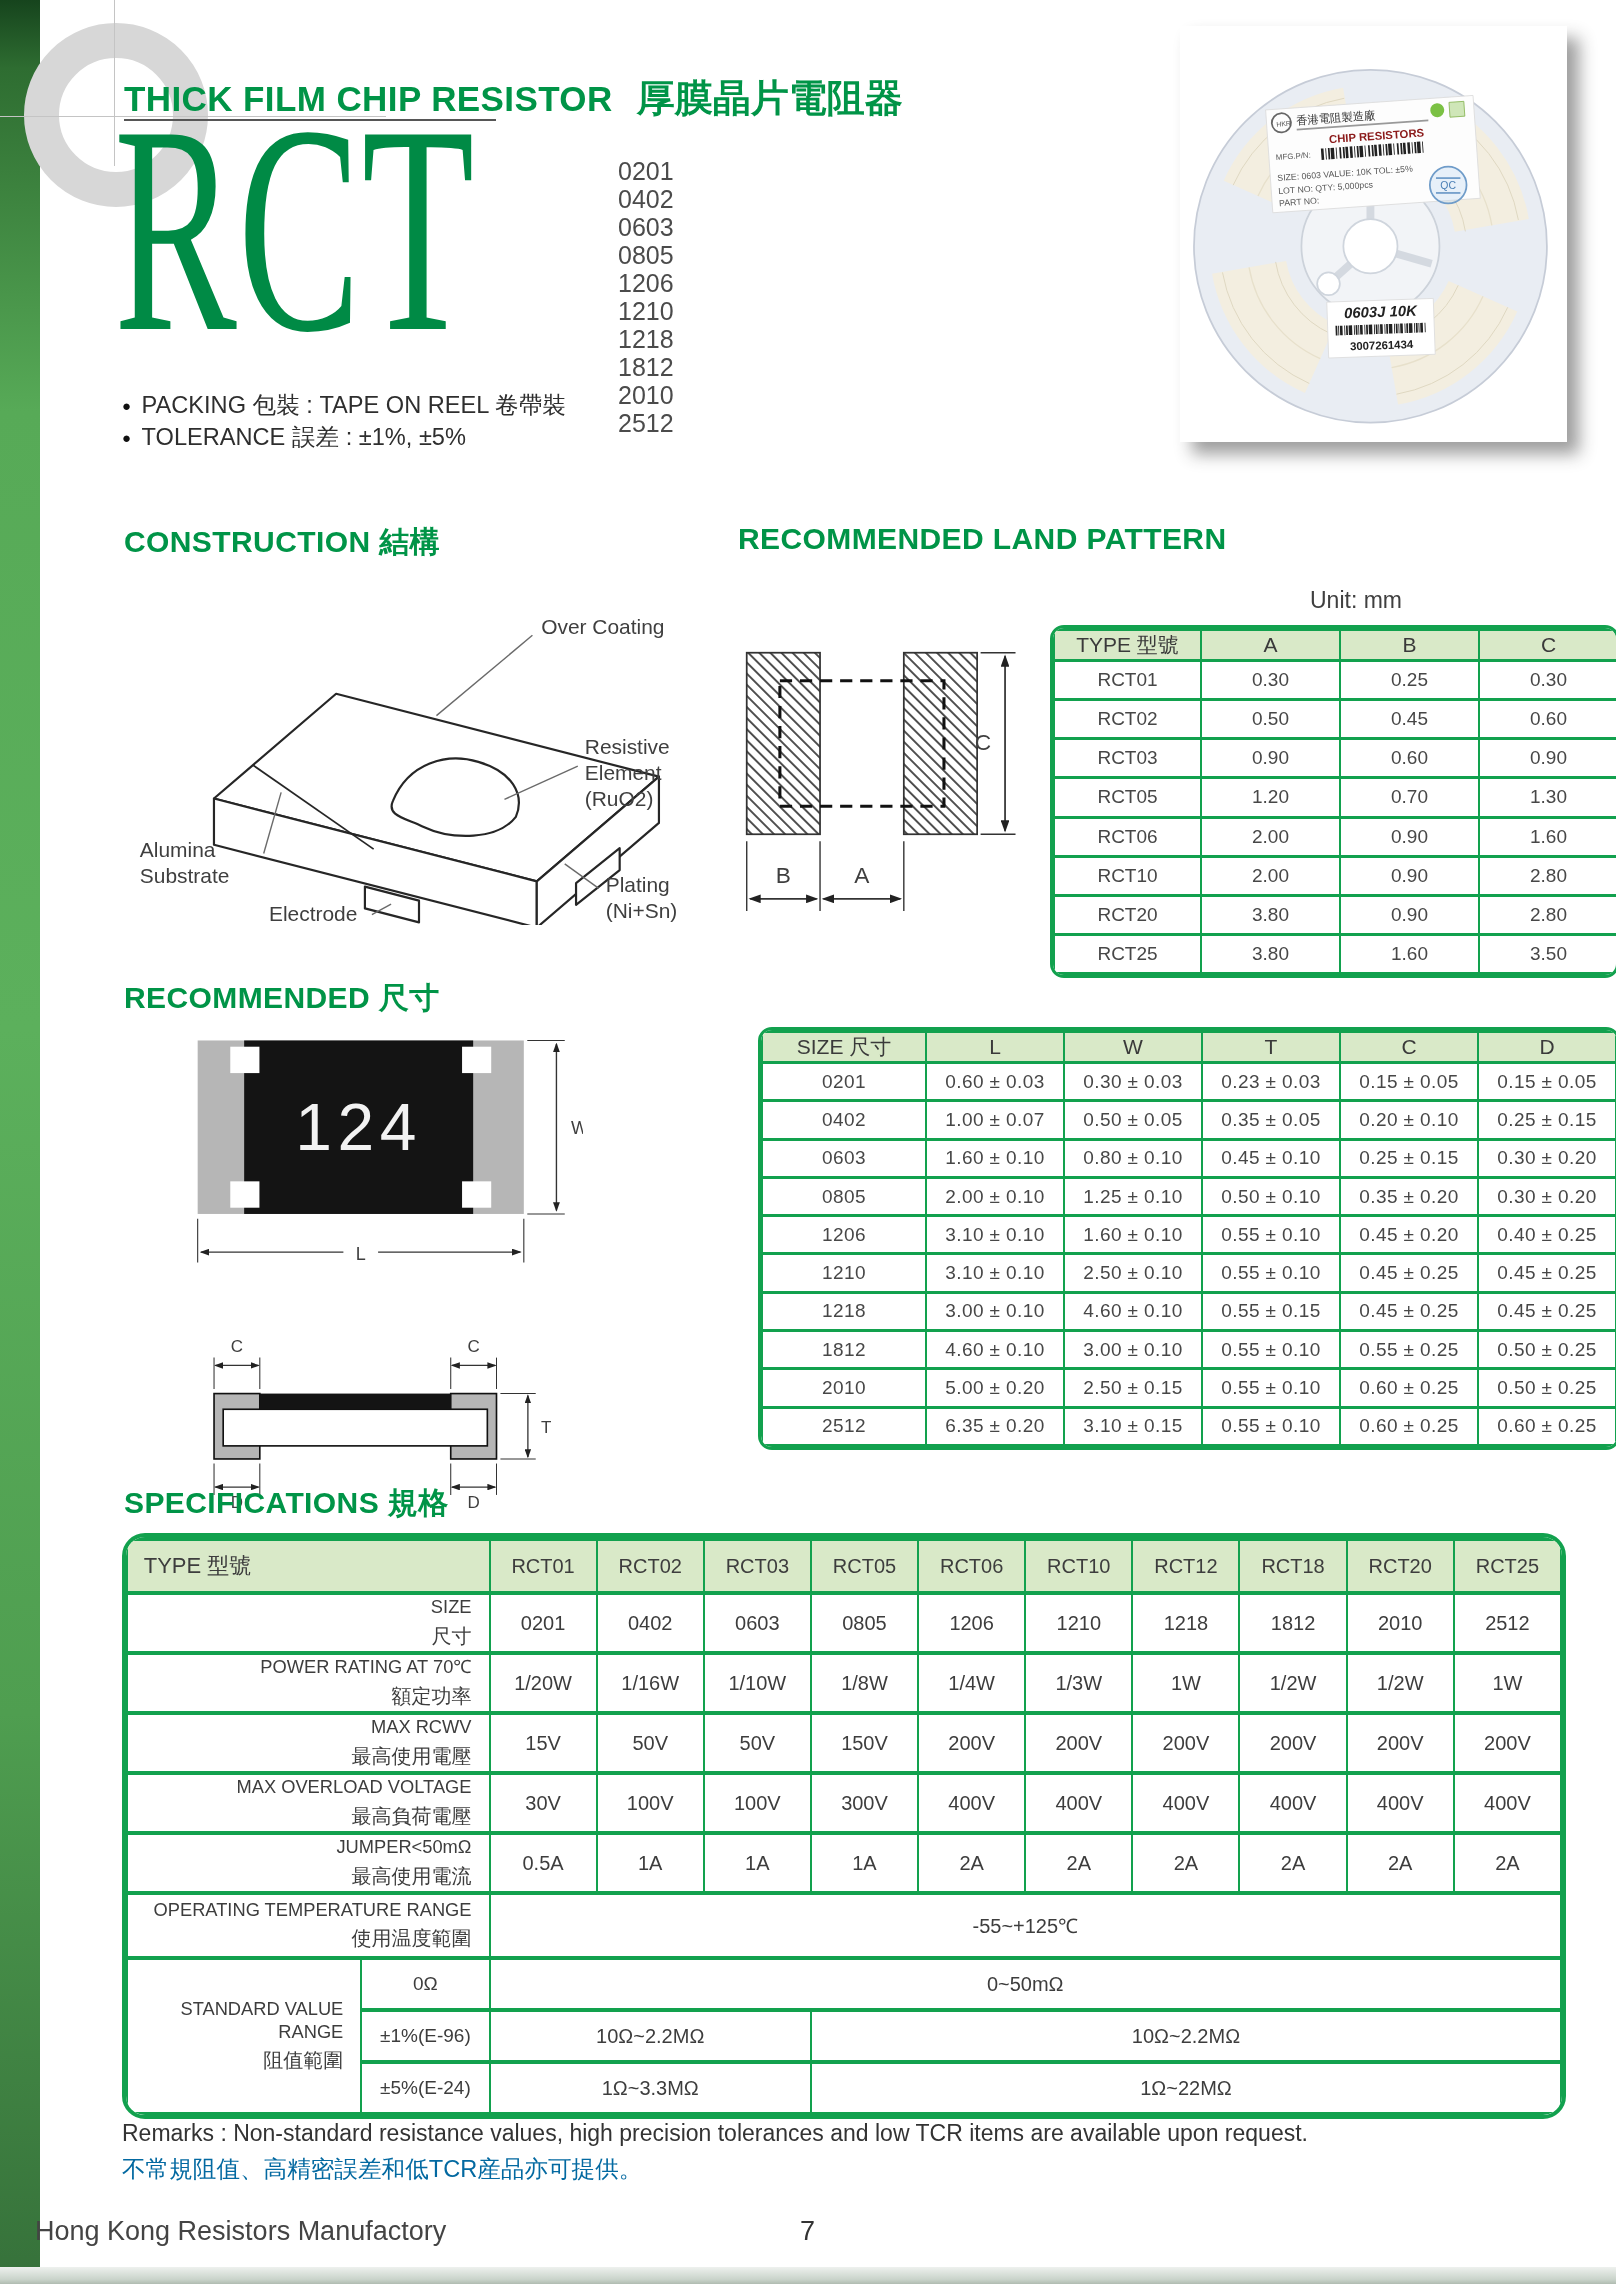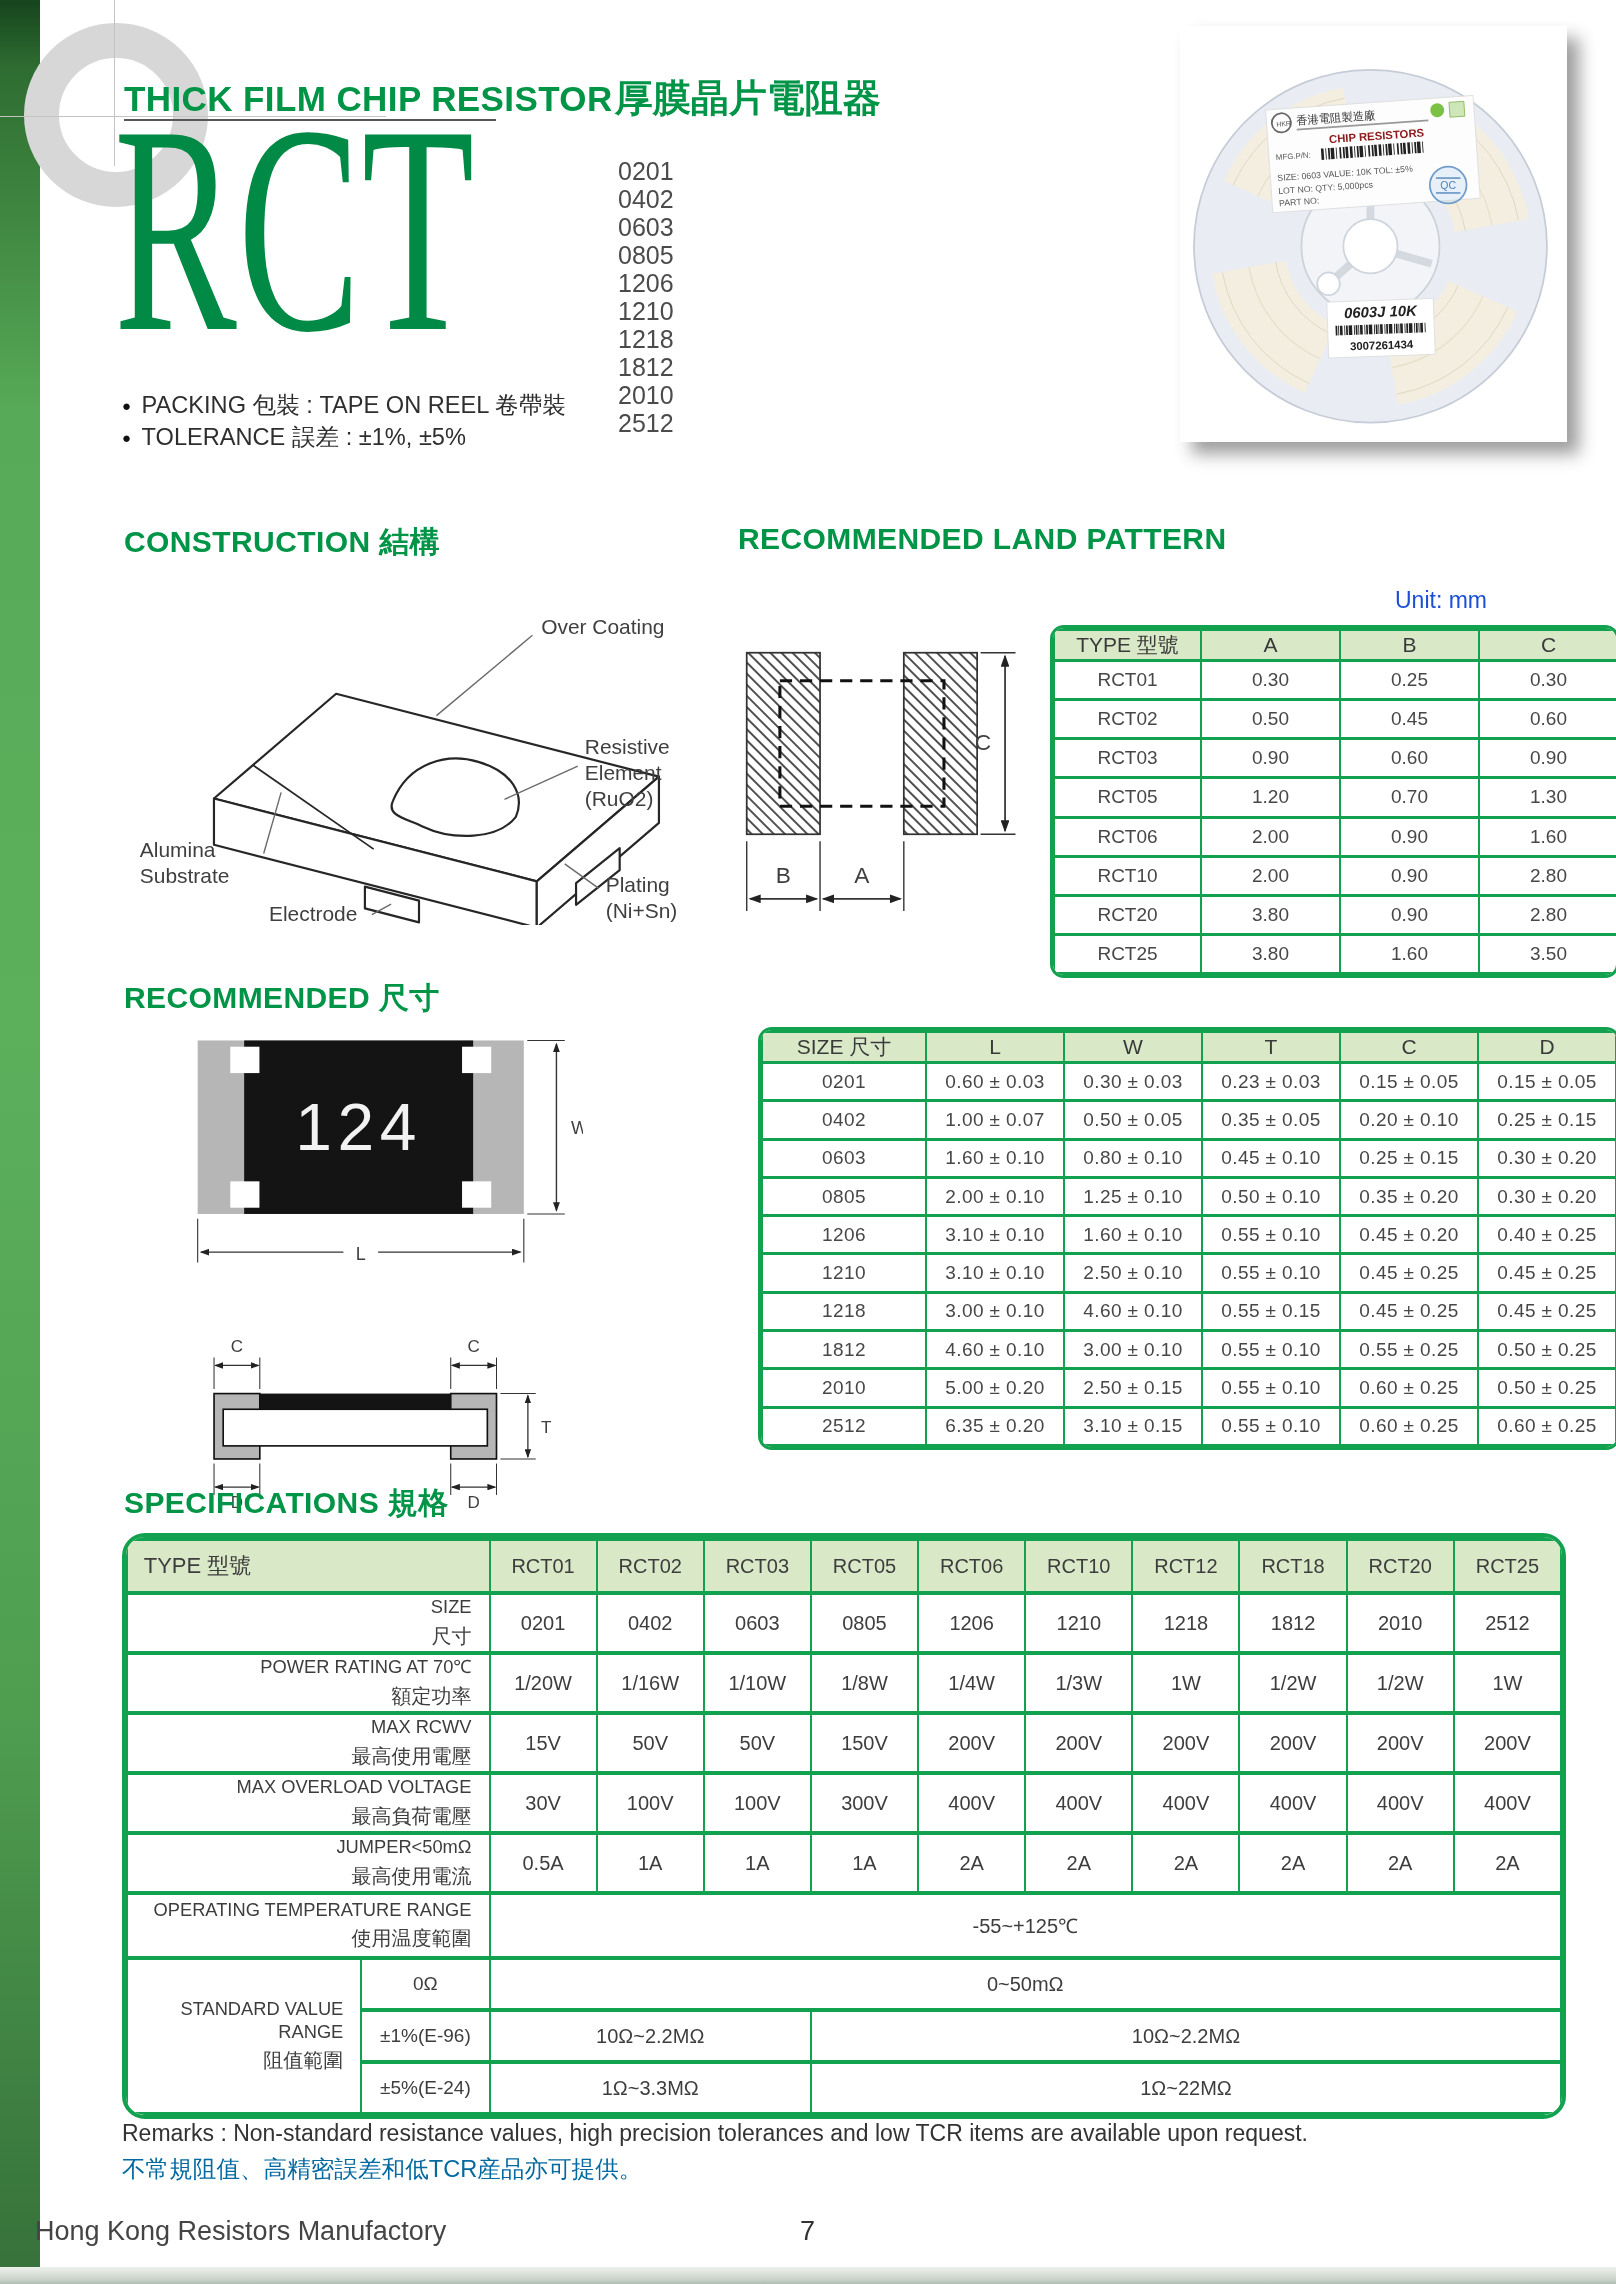--- a/index.html
+++ b/index.html
@@ -16,37 +16,37 @@
   
   .left-bar{left:0;top:0;width:40px;height:2284px;
     background:linear-gradient(180deg,#16441d 0%,#2e6d31 3%,#57aa57 18%,#5cb05c 45%,#4f9e50 75%,#36713a 100%);}
   .ring{left:24.4px;top:23px;width:114px;height:114px;border:35px solid #d7d7d7;border-radius:50%;}
   .vline{left:114px;top:0;width:0.9px;height:166px;background:#c4c4c4;}
   .hline{left:0;top:116px;width:386px;height:0.9px;background:#c4c4c4;}
   .title-underline{left:124px;top:119px;width:372px;height:1.7px;background:#565656;}
 
   .doc-title{left:124px;top:73px;white-space:nowrap;}
   .doc-title .en{font-size:35px;font-weight:700;color:var(--green-head);letter-spacing:0.4px;}
-  .doc-title .zh{font-size:38px;font-weight:700;color:var(--green-head);margin-left:2px;}
+  .doc-title .zh{font-size:38px;font-weight:700;color:var(--green-head);margin-left:24px;}
 
   .rct{left:114px;top:80px;font-family:"Liberation Serif", serif;font-size:297px;line-height:1;
        color:#008a45;transform:scaleX(.62);transform-origin:left top;letter-spacing:1.7px;}
 
   .sizes-list{left:618px;top:157px;font-size:25px;color:#4b4b4b;}
   .sizes-list div{height:28px;line-height:28px;}
 
   .bullets{left:122px;top:389px;font-size:23.6px;color:#2e2e2e;}
   .bullets .b{height:32px;line-height:32px;white-space:nowrap;}
   .bullets .dot{font-size:15px;vertical-align:1.7px;margin-right:10.5px;color:#111;}
 
   .photo{left:1180px;top:26px;width:387px;height:416px;background:#fff;
          box-shadow:12.2px 12.2px 15.7px rgba(40,40,40,.45);}
 
   .sec-head{font-size:30px;font-weight:700;color:var(--green-head);letter-spacing:0.4px;white-space:nowrap;}
-  .unit{left:1310px;top:587px;width:262px;text-align:center;font-size:23px;color:#1d4ed8;}
+  .unit{left:1310px;top:587px;width:262px;text-align:left;font-size:23px;color:#404040;}
 
   
   .gwrap{border:3.5px solid var(--green-border);border-radius:14px;overflow:hidden;background:#fff;}
   table.gt{border-collapse:collapse;width:100%;height:100%;table-layout:fixed;}
   table.gt th,table.gt td{border:2.6px solid var(--green-border);border-top-width:3.5px;border-bottom-width:3.5px;
       text-align:center;font-weight:400;color:#474747;padding:0;}
   table.gt thead th{background:var(--green-light);font-size:21px;color:#3a3a3a;}
   table.gt td{font-size:19px;}
 
   .land-table{left:1050px;top:625px;width:563px;height:347px;}

